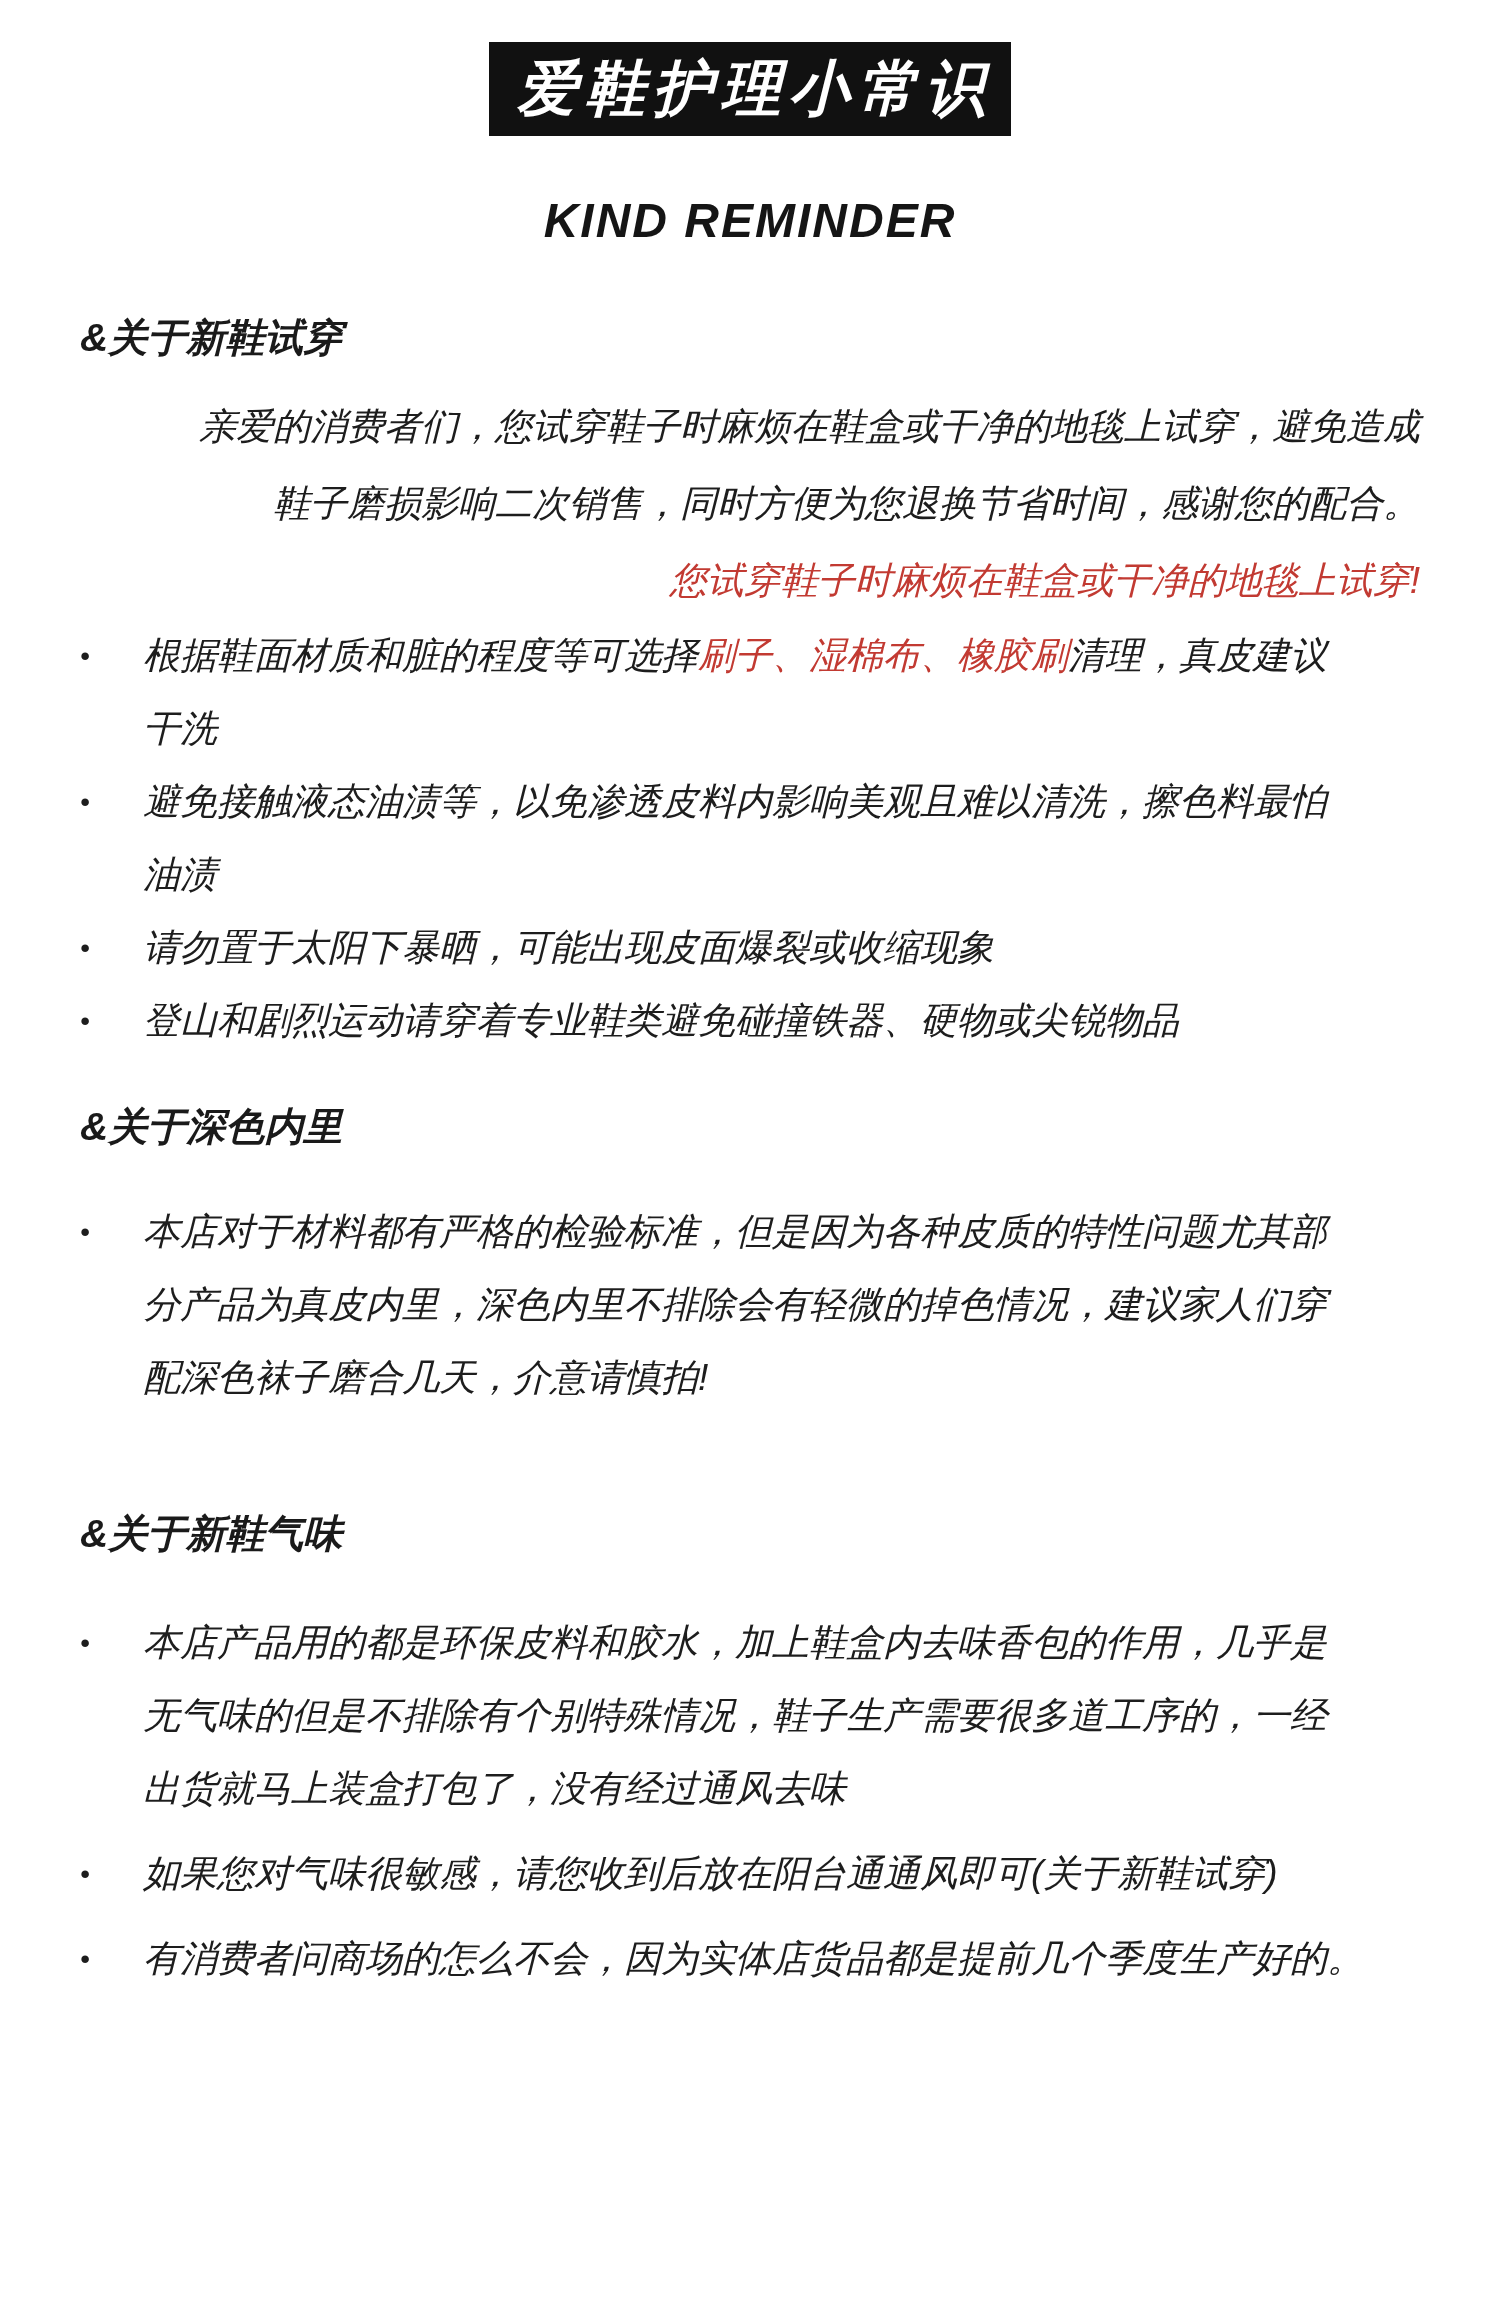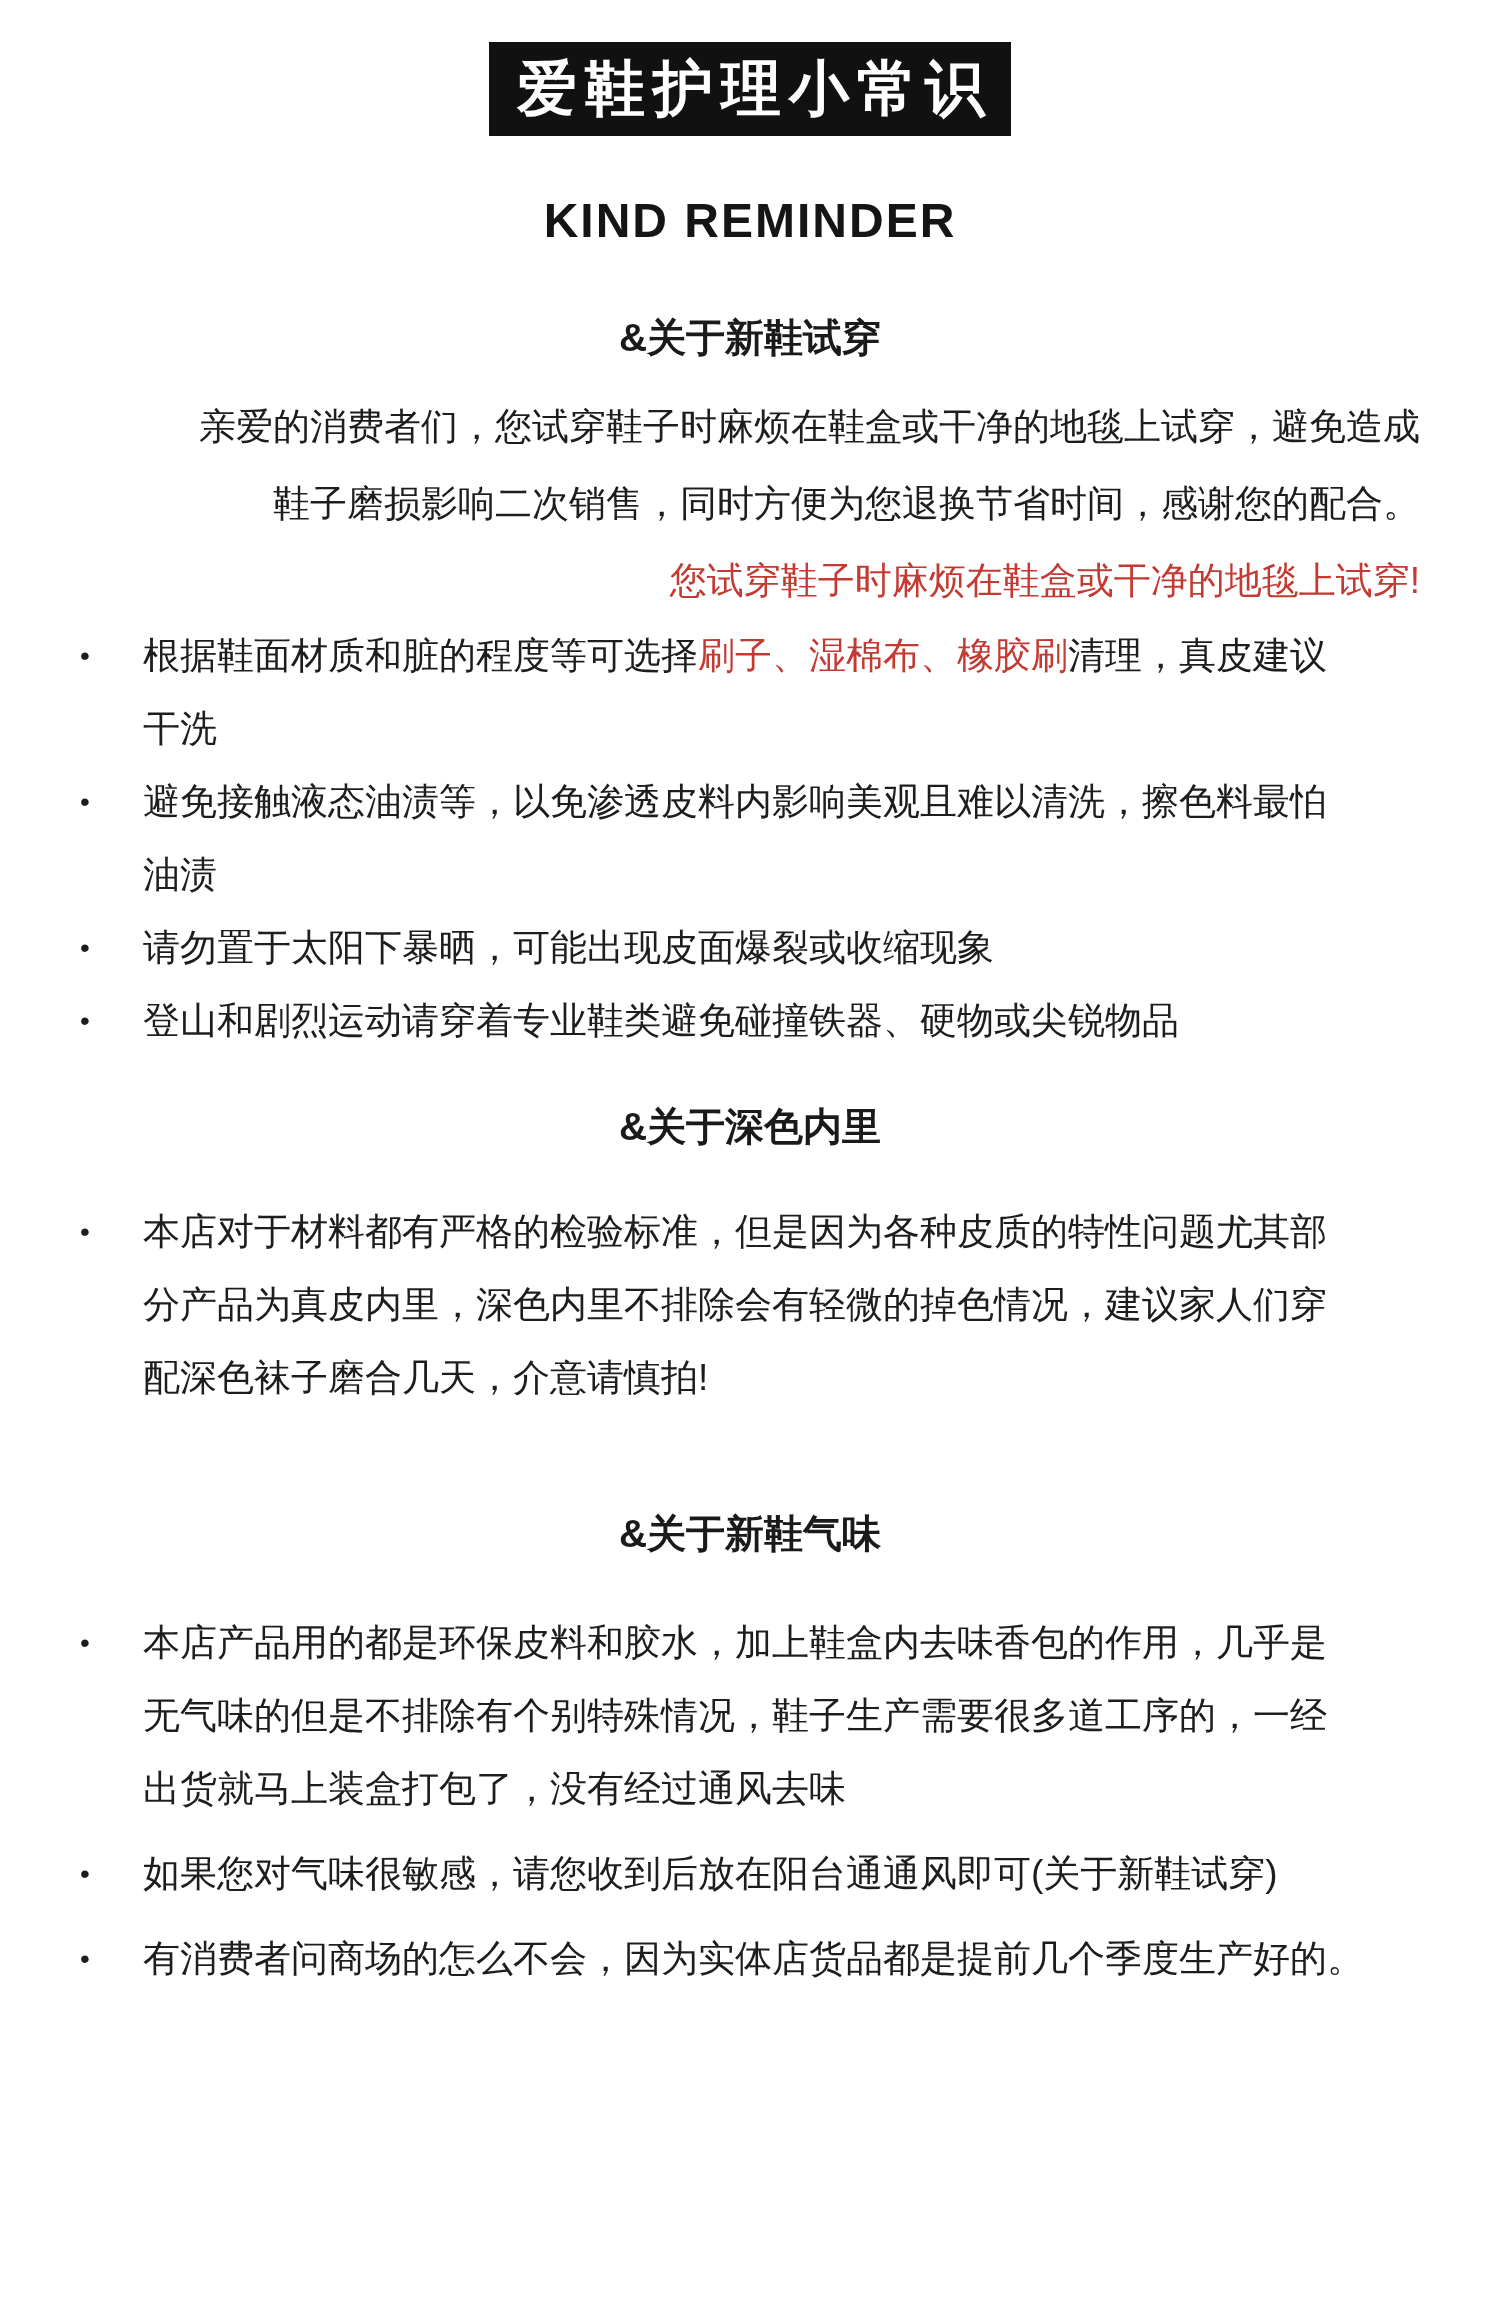--- a/index.html
+++ b/index.html
@@ -12,20 +12,21 @@
     height: 2322px;
     overflow: hidden;
     font-family: "Liberation Sans", sans-serif;
     color: #1d1d1d;
   }
   .page {
     box-sizing: border-box;
     width: 1500px;
     height: 2322px;
     padding: 42px 80px 0 80px;
+    font-style: italic;
   }
   .header {
     text-align: center;
   }
   .title-box {
     display: inline-block;
     background: var(--title-bg, #111);
     color: #ffffff;
     font-size: 60px;
     line-height: 66px;
@@ -35,21 +36,20 @@
   }
   .subtitle {
     margin-top: 60px;
     font-size: 48px;
     line-height: 50px;
     font-weight: 700;
     letter-spacing: 2px;
     color: #151515;
   }
   .section-heading {
-    text-align: center;
     font-size: 39px;
     line-height: 48px;
     font-weight: 700;
     color: #1a1a1a;
   }
   .sec-0 .section-heading { margin-top: 68px; }
   .sec-0 .paras { margin-top: 26px; }
   .sec-1 .section-heading { margin: 52px 0 26px 0; }
   .sec-2 .section-heading { margin: 46px 0 44px 0; }
   .sec-3 .section-heading { margin: 96px 0 48px 0; }

